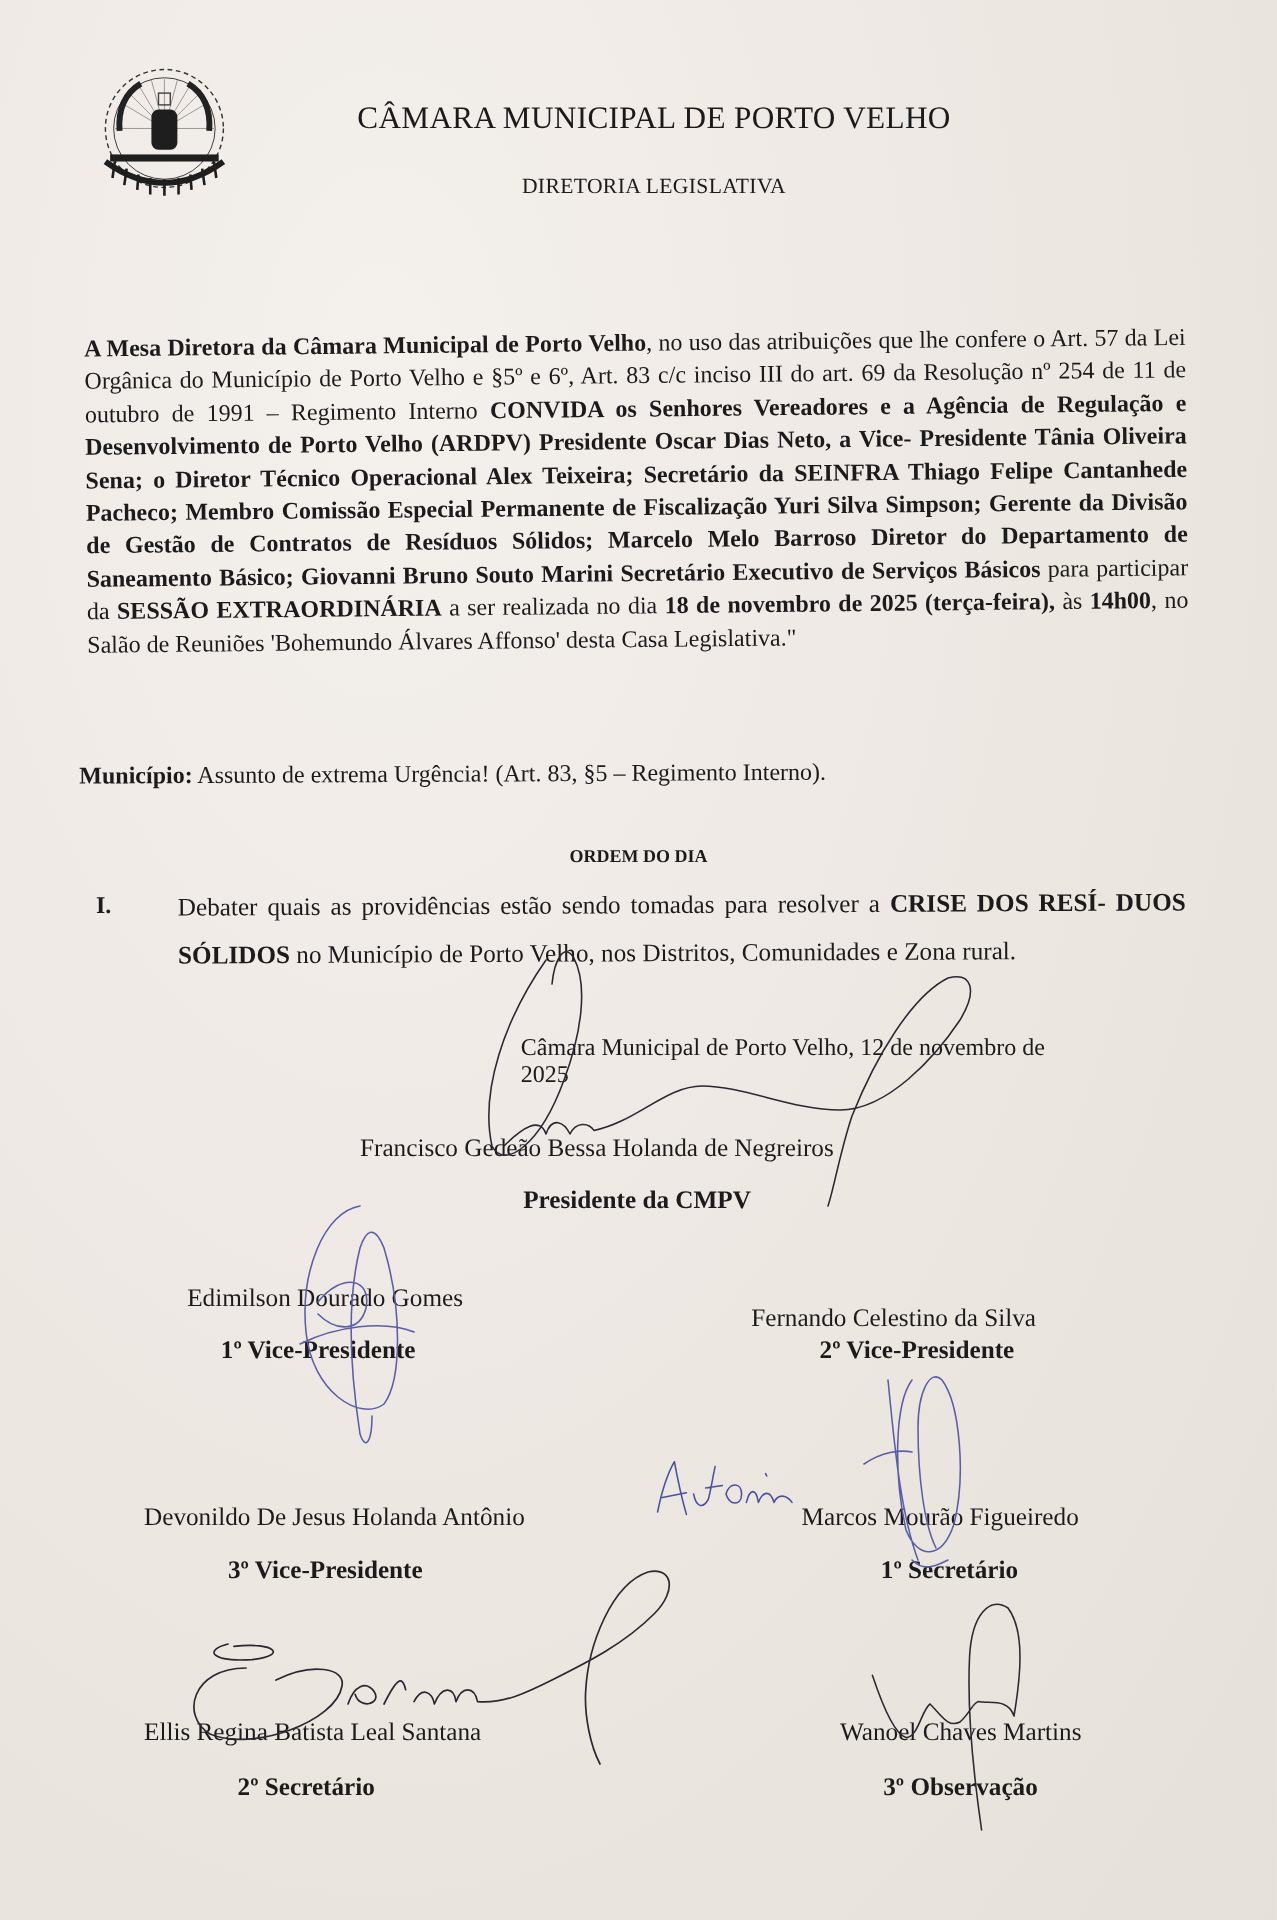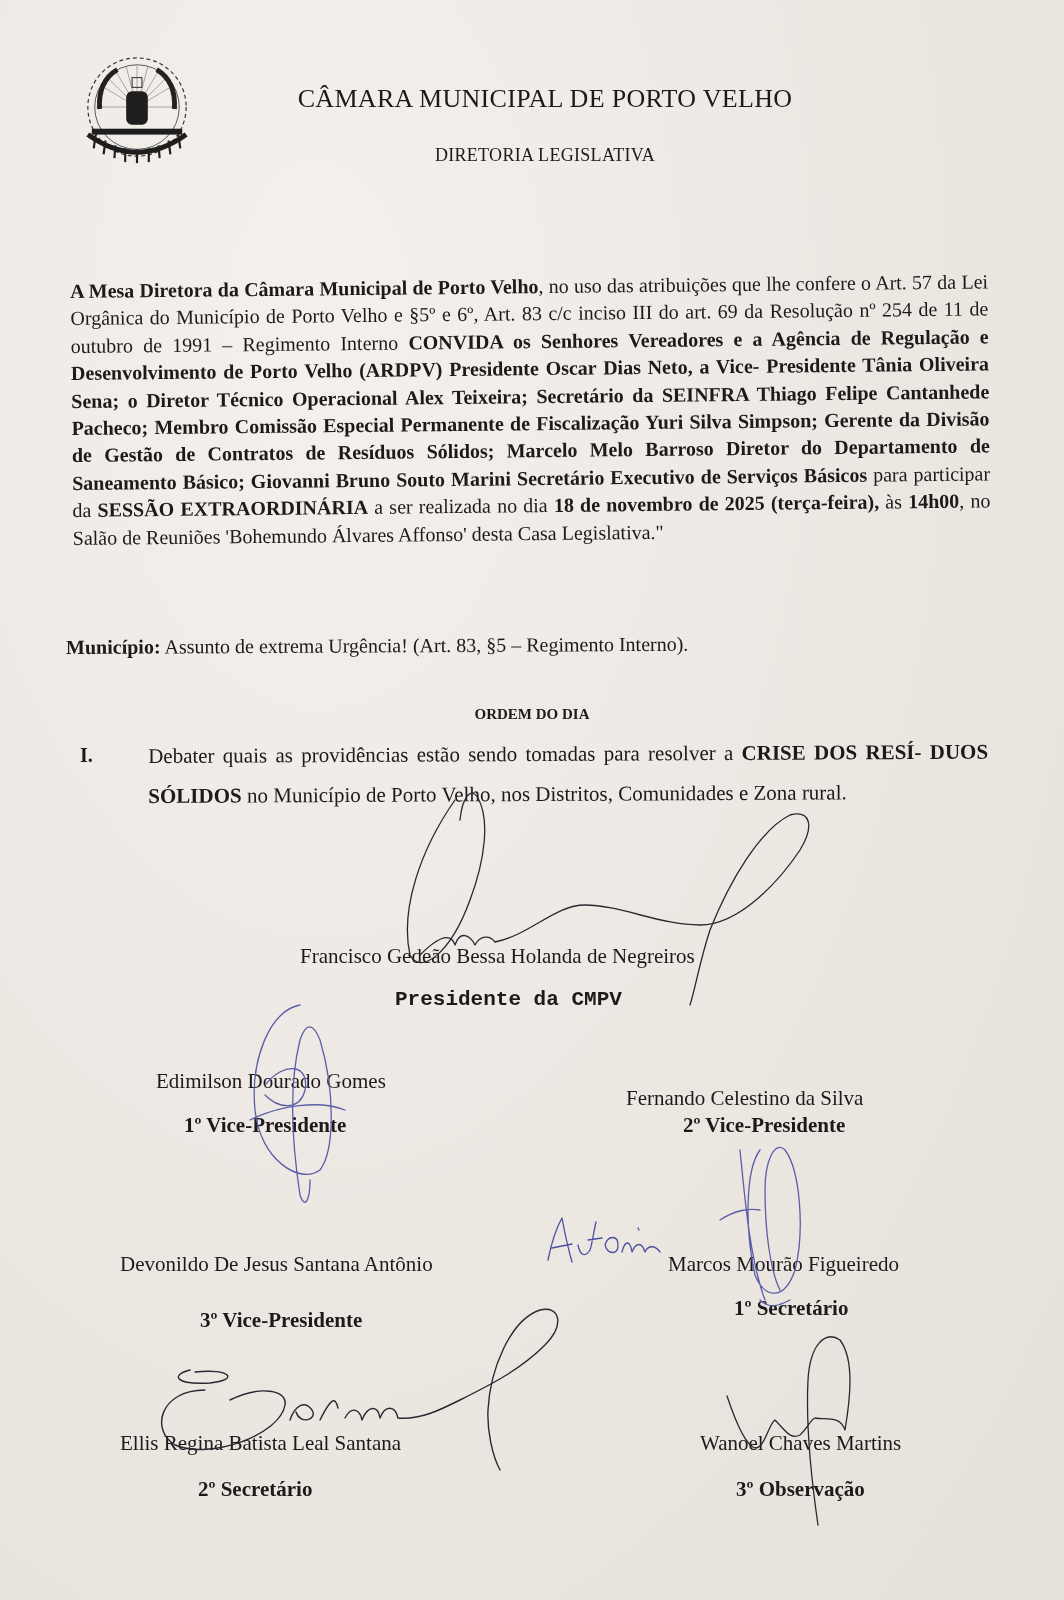--- a/index.html
+++ b/index.html
@@ -82,32 +82,33 @@
 
 
   <div class="body-para"><b>A Mesa Diretora da Câmara Municipal de Porto Velho</b><span>, no uso das atribuições que lhe confere o Art. 57 da Lei Orgânica do Município de Porto Velho e §5º e 6º, Art. 83 c/c inciso III do art. 69 da Resolução nº 254 de 11 de outubro de 1991 – Regimento Interno </span><b>CONVIDA os Senhores Vereadores e a Agência de Regulação e Desenvolvimento de Porto Velho (ARDPV) Presidente Oscar Dias Neto, a Vice- Presidente Tânia Oliveira Sena; o Diretor Técnico Operacional Alex Teixeira; Secretário da SEINFRA Thiago Felipe Cantanhede Pacheco; Membro Comissão Especial Permanente de Fiscalização Yuri Silva Simpson; Gerente da Divisão de Gestão de Contratos de Resíduos Sólidos;  Marcelo Melo Barroso Diretor do Departamento de Saneamento Básico; Giovanni Bruno Souto Marini  Secretário Executivo de Serviços Básicos</b><span> para participar da </span><b>SESSÃO EXTRAORDINÁRIA</b><span> a ser realizada no dia </span><b>18 de novembro de 2025 (terça-feira),</b><span> às </span><b>14h00</b><span>, no Salão de Reuniões 'Bohemundo Álvares Affonso' desta Casa Legislativa."</span></div>
 
   <div class="obs"><b>Município:</b><span> Assunto de extrema Urgência! (Art. 83, §5 – Regimento Interno).</span></div>
 
   <div class="ordem-title">ORDEM DO DIA</div>
   <div class="item-num">I.</div>
   <div class="item-text"><span>Debater quais as providências estão sendo tomadas para resolver a </span><b>CRISE DOS RESÍ- DUOS SÓLIDOS</b><span> no Município de Porto Velho, nos Distritos, Comunidades e Zona rural.</span></div>
 
+  <div class="dateline">Câmara Municipal de Porto Velho, 12 de novembro de 2025</div>
 
   <div class="sig-name" style="left:300px; top:944px;">Francisco Gedeão Bessa Holanda de Negreiros</div>
-  <div class="sig-role" style="left:395px; top:988px;font-family:Liberation Mono, monospace;">Presidente da CMPV</div>
+  <div class="sig-role" style="left:436px; top:988px;">Presidente da CMPV</div>
 
   <div class="sig-name" style="left:156px; top:1069px;">Edimilson Dourado Gomes</div>
   <div class="sig-role" style="left:184px; top:1113px;">1º Vice-Presidente</div>
 
   <div class="sig-name" style="left:626px; top:1069px;margin-top:17px;">Fernando Celestino da Silva</div>
   <div class="sig-role" style="left:683px; top:1113px;">2º Vice-Presidente</div>
 
-  <div class="sig-name" style="left:120px; top:1252px;">Devonildo De Jesus Santana Antônio</div>
-  <div class="sig-role" style="left:200px; top:1296px;margin-top:12px;">3º Vice-Presidente</div>
+  <div class="sig-name" style="left:120px; top:1252px;">Devonildo De Jesus Holanda Antônio</div>
+  <div class="sig-role" style="left:190px; top:1296px;">3º Vice-Presidente</div>
 
   <div class="sig-name" style="left:668px; top:1252px;">Marcos Mourão Figueiredo</div>
   <div class="sig-role" style="left:734px; top:1296px;">1º Secretário</div>
 
   <div class="sig-name" style="left:120px; top:1431px;">Ellis Regina Batista Leal Santana</div>
   <div class="sig-role" style="left:198px; top:1477px;">2º Secretário</div>
 
   <div class="sig-name" style="left:700px; top:1431px;">Wanoel Chaves Martins</div>
   <div class="sig-role" style="left:736px; top:1477px;">3º Observação</div>
 

